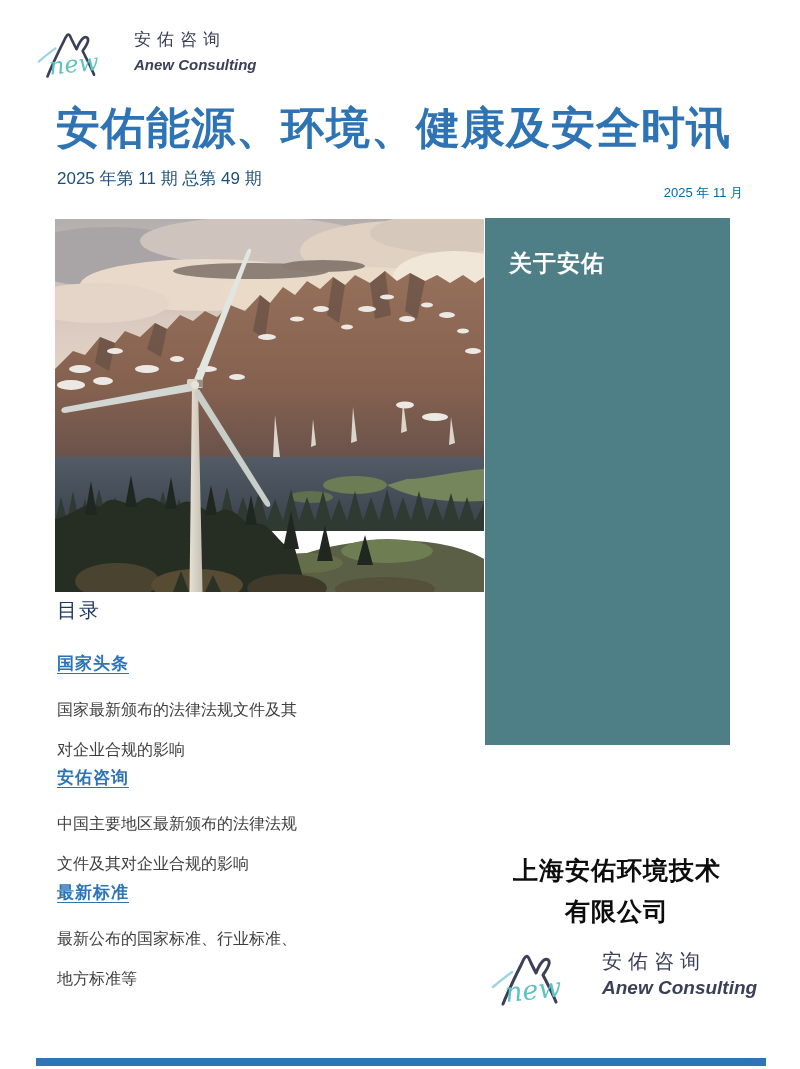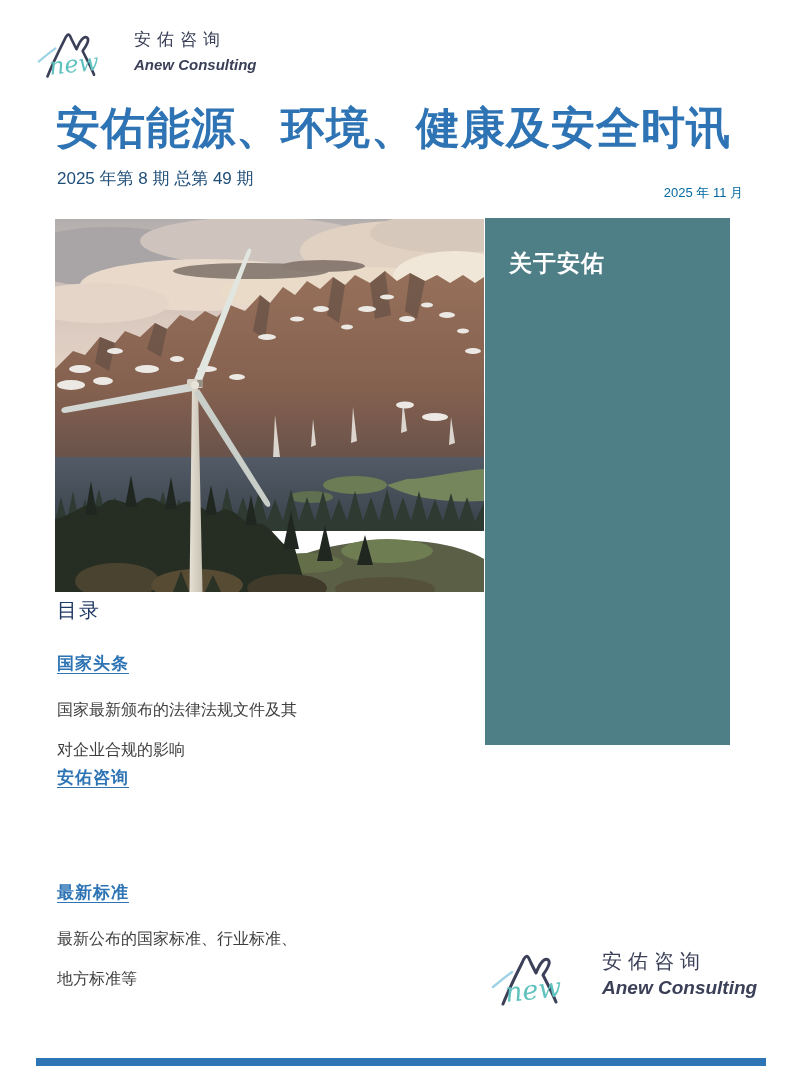--- a/index.html
+++ b/index.html
@@ -74,21 +74,21 @@
       <path d="M13,62 C19,47 26,33 32,21 C34,16 36,13 38,15 C39,16 40,19 41,21 L46,31 C48,26 51,20 54,18 C57,16 60,18 59,22 C58,26 55,30 53,33 C57,41 62,50 66,60" stroke="#3b4058" stroke-width="3" fill="none" stroke-linecap="round" stroke-linejoin="round"></path>
       <text x="16" y="60" font-size="27" font-style="italic" fill="#5fc2be" font-family="'DejaVu Serif',serif" transform="rotate(-6 16 60)">new</text>
     </svg>
     <div class="logo-text">
       <span class="logo-cn">安佑咨询</span>
       <span class="logo-en">Anew Consulting</span>
     </div>
   </div>
 
   <h1 class="masthead-title">安佑能源、环境、健康及安全时讯</h1>
-  <div class="issue-line">2025 年第 8 期 总第 49 期</div>
+  <div class="issue-line">2025 年第 11 期 总第 49 期</div>
   <div class="date-line">2025 年 11 月</div>
 
   <div class="cover-photo">
     <svg viewBox="0 0 429 373" preserveAspectRatio="none">
       <defs>
         <linearGradient id="sky" x1="0" y1="0" x2="0" y2="1">
           <stop offset="0" stop-color="#b3aeae"></stop>
           <stop offset="0.5" stop-color="#d9c9bf"></stop>
           <stop offset="1" stop-color="#ecdccc"></stop>
         </linearGradient>
@@ -211,27 +211,32 @@
 
   <h2 class="toc-heading">目录</h2>
 
   <div class="toc-item toc-item-1">
     <a href="#" class="toc-item-label">国家头条</a>
     <p class="toc-item-desc">国家最新颁布的法律法规文件及其对企业合规的影响</p>
   </div>
 
   <div class="toc-item toc-item-2">
     <a href="#" class="toc-item-label">安佑咨询</a>
+    <p class="toc-item-desc">中国主要地区最新颁布的法律法规文件及其对企业合规的影响</p>
   </div>
 
   <div class="toc-item toc-item-3">
     <a href="#" class="toc-item-label">最新标准</a>
     <p class="toc-item-desc">最新公布的国家标准、行业标准、地方标准等</p>
   </div>
 
+  <div class="company-name">
+    <div>上海安佑环境技术</div>
+    <div>有限公司</div>
+  </div>
 
   <div class="footer-logo">
     <svg width="100" height="66" viewBox="0 0 100 66">
       <path d="M3,45 C9,40 15,35 22,30" stroke="#9ed3e6" stroke-width="2.5" fill="none" stroke-linecap="round"></path>
       <path d="M13,62 C19,47 26,33 32,21 C34,16 36,13 38,15 C39,16 40,19 41,21 L46,31 C48,26 51,20 54,18 C57,16 60,18 59,22 C58,26 55,30 53,33 C57,41 62,50 66,60" stroke="#3b4058" stroke-width="3" fill="none" stroke-linecap="round" stroke-linejoin="round"></path>
       <text x="16" y="60" font-size="27" font-style="italic" fill="#5fc2be" font-family="'DejaVu Serif',serif" transform="rotate(-6 16 60)">new</text>
     </svg>
     <div class="logo-text">
       <span class="logo-cn">安佑咨询</span>
       <span class="logo-en">Anew Consulting</span>

